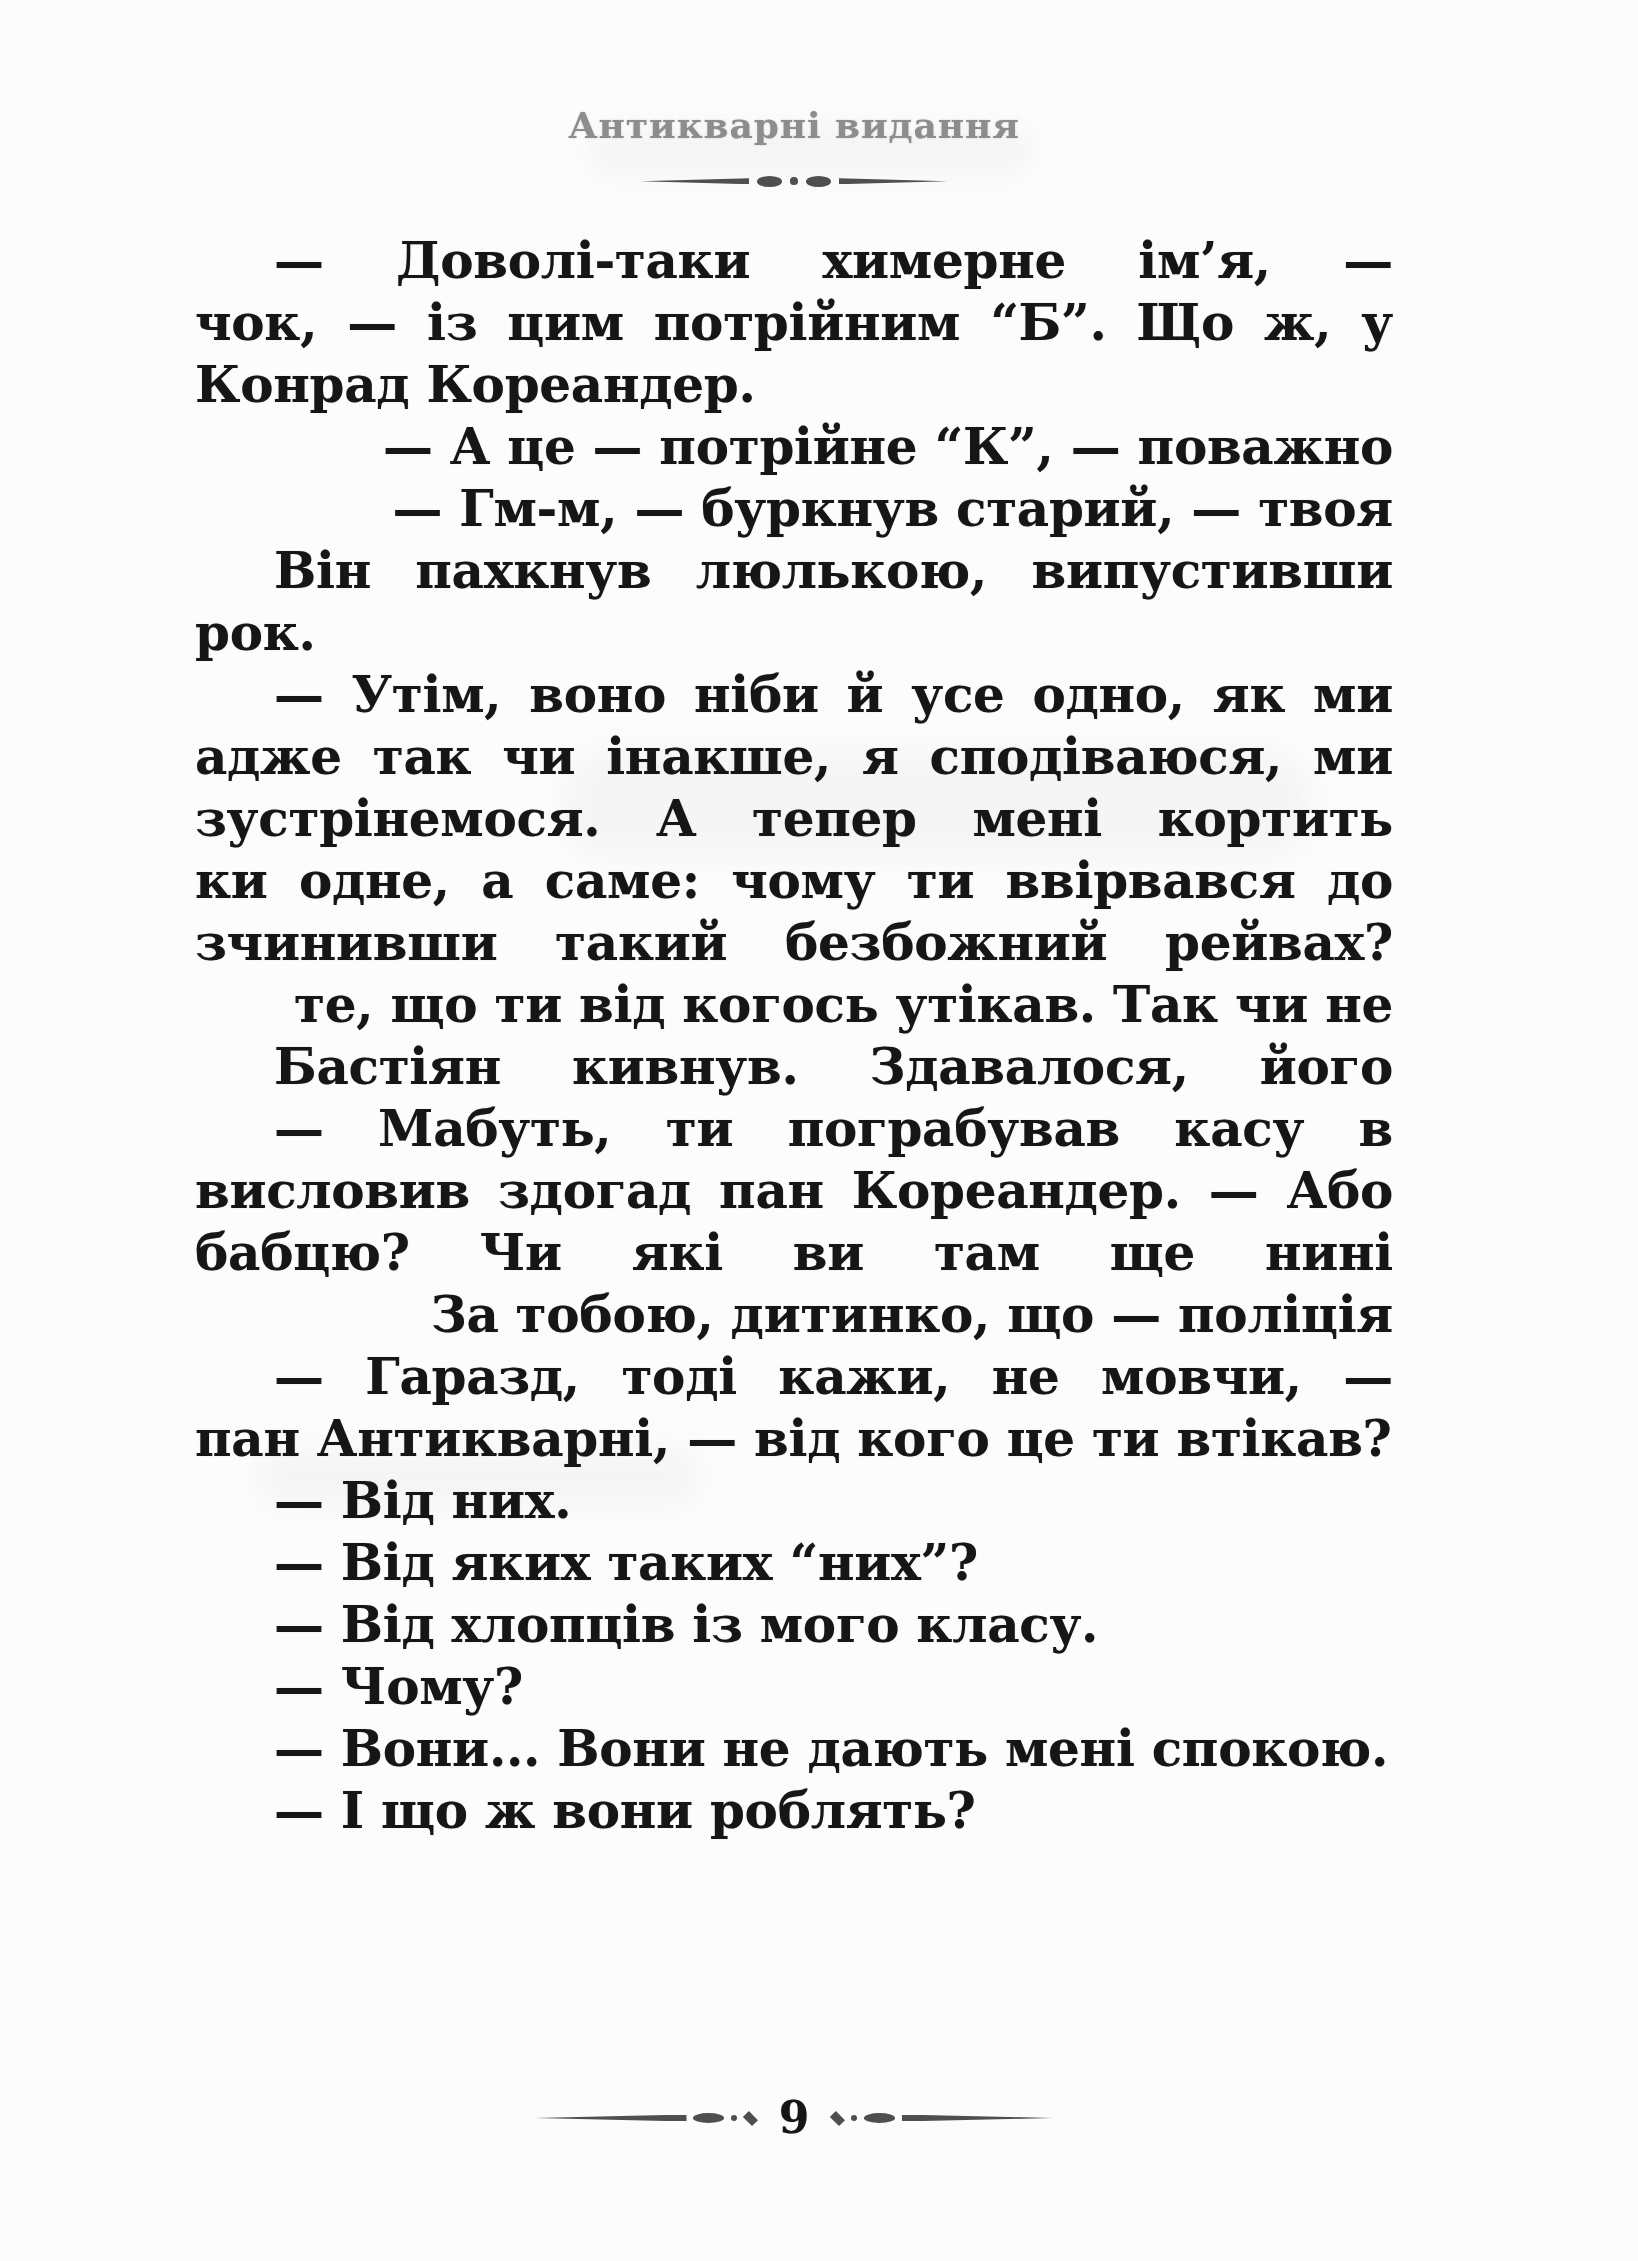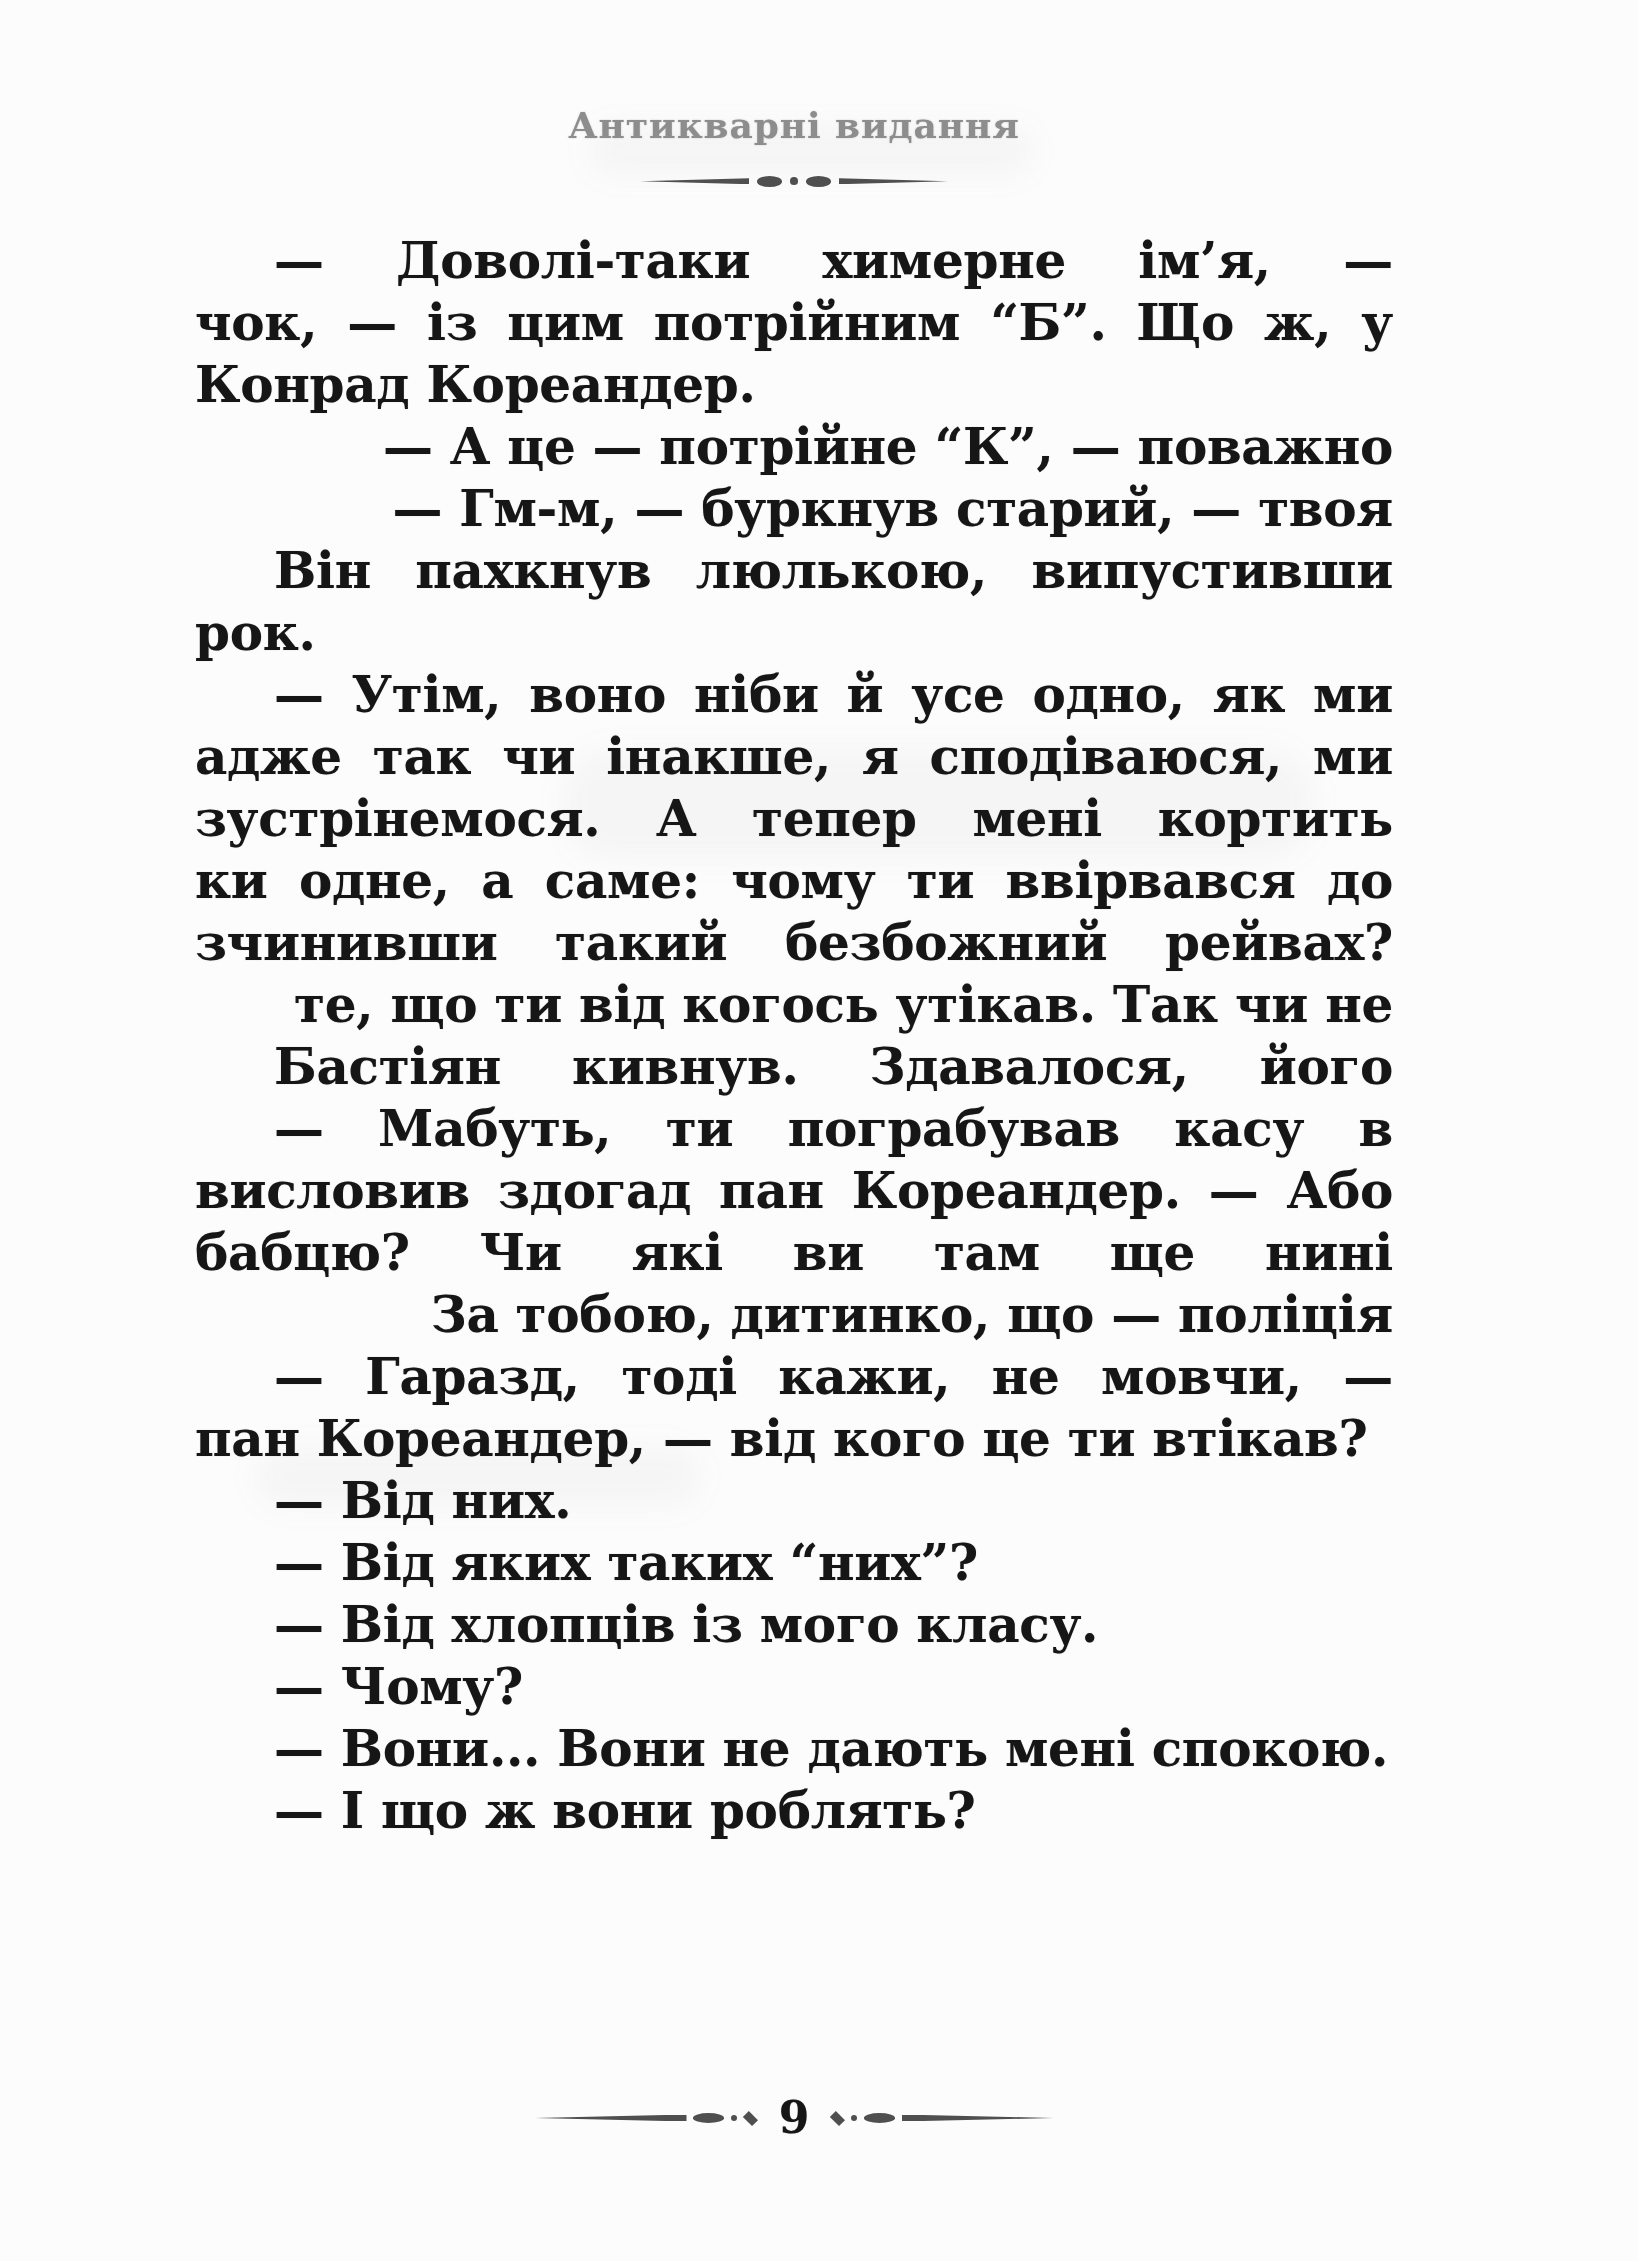--- a/index.html
+++ b/index.html
@@ -134,21 +134,21 @@
       <div class="line line-body">зустрінемося. А тепер мені кортить довідатися ще тіль-</div>
       <div class="line line-body">ки одне, а саме: чому ти ввірвався до моєї крамнички,</div>
       <div class="line line-body">зчинивши такий безбожний рейвах? Скидається на</div>
       <div class="line line-last">те, що ти від когось утікав. Так чи не так?</div>
       <div class="line line-first">Бастіян кивнув. Здавалося, його кругле лице ні з то-</div>
       <div class="line line-first">— Мабуть, ти пограбував касу в якійсь крамниці? —</div>
       <div class="line line-body">висловив здогад пан Кореандер. — Або уколошкав якусь</div>
       <div class="line line-body">бабцю? Чи які ви там ще нині безчинства виправляєте?</div>
       <div class="line line-last">За тобою, дитинко, що — поліція женеться?</div>
       <div class="line line-first">— Гаразд, тоді кажи, не мовчи, — провадив далі</div>
-      <div class="line line-last">пан Кореандер, — від кого це ти втікав?</div>
+      <div class="line line-last">пан Антикварні, — від кого це ти втікав?</div>
       <div class="line line-firstlast">— Від них.</div>
       <div class="line line-firstlast">— Від яких таких “них”?</div>
       <div class="line line-firstlast">— Від хлопців із мого класу.</div>
       <div class="line line-firstlast">— Чому?</div>
       <div class="line line-firstlast">— Вони... Вони не дають мені спокою.</div>
       <div class="line line-firstlast">— І що ж вони роблять?</div>
     </div>
 
   <div class="page-footer">
     <span class="footer-orn left">

